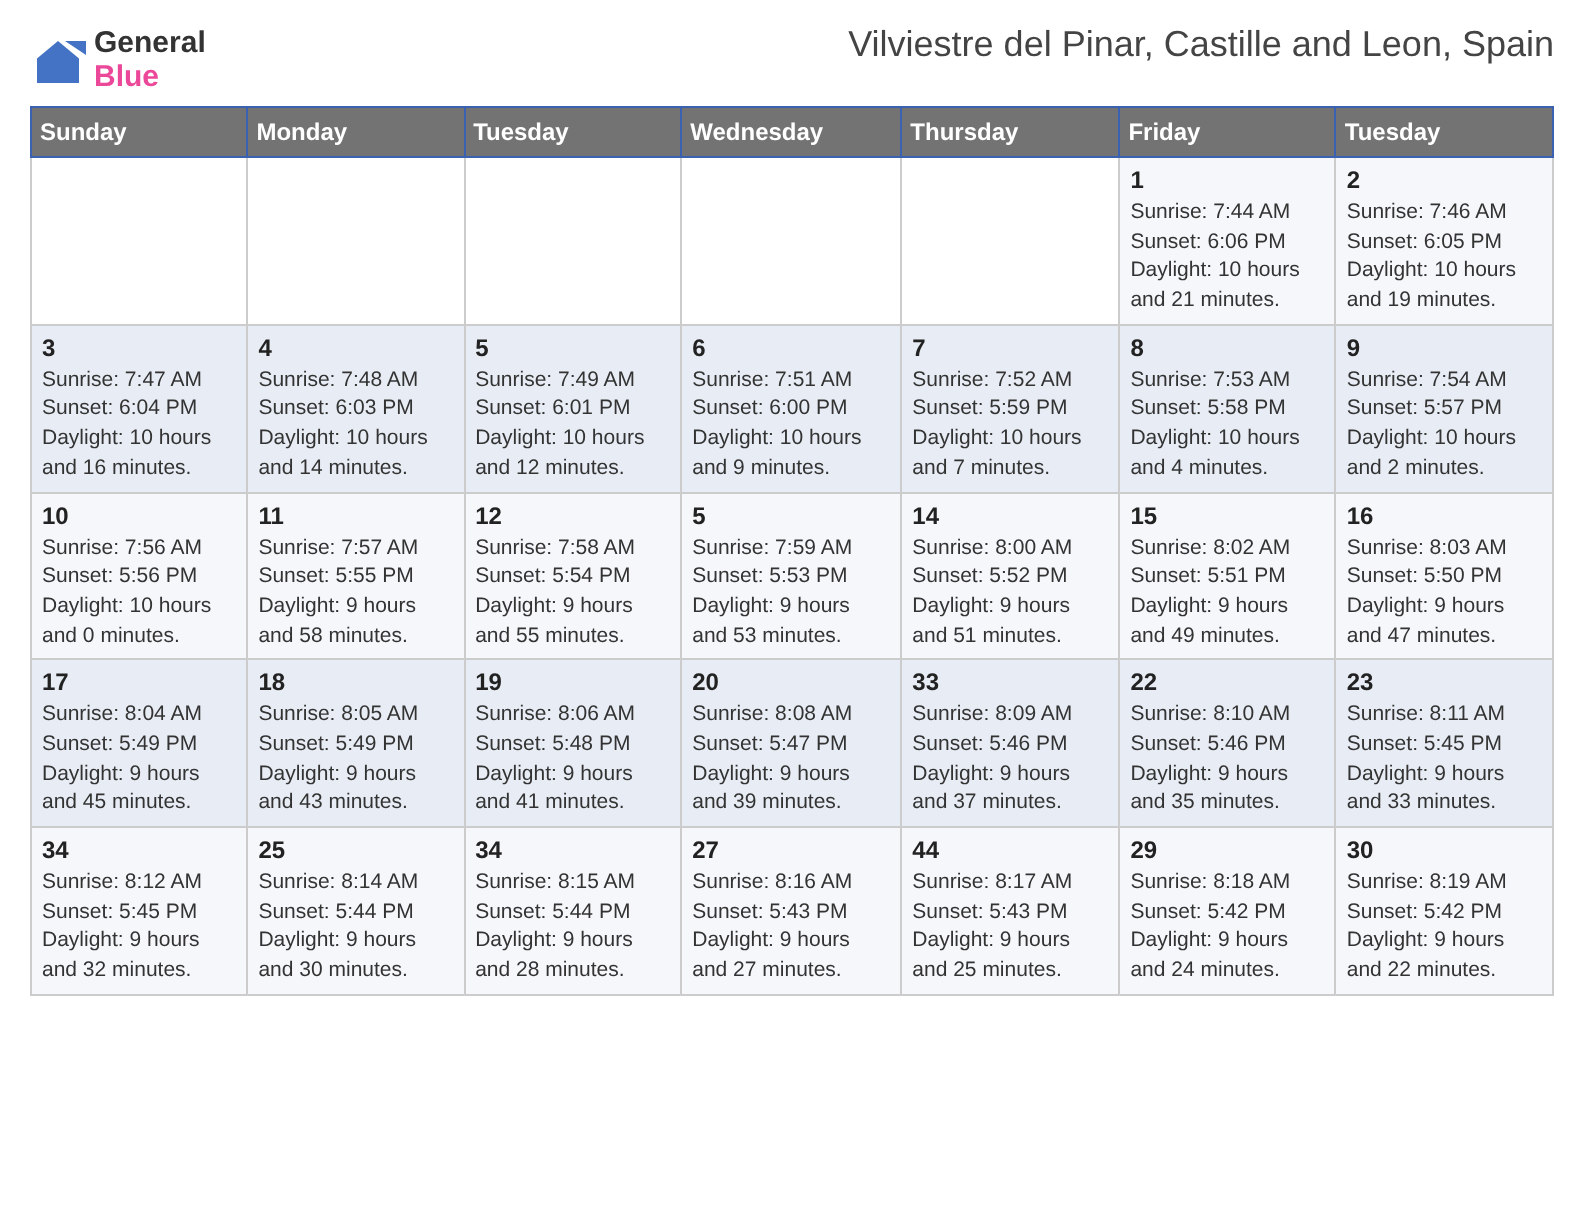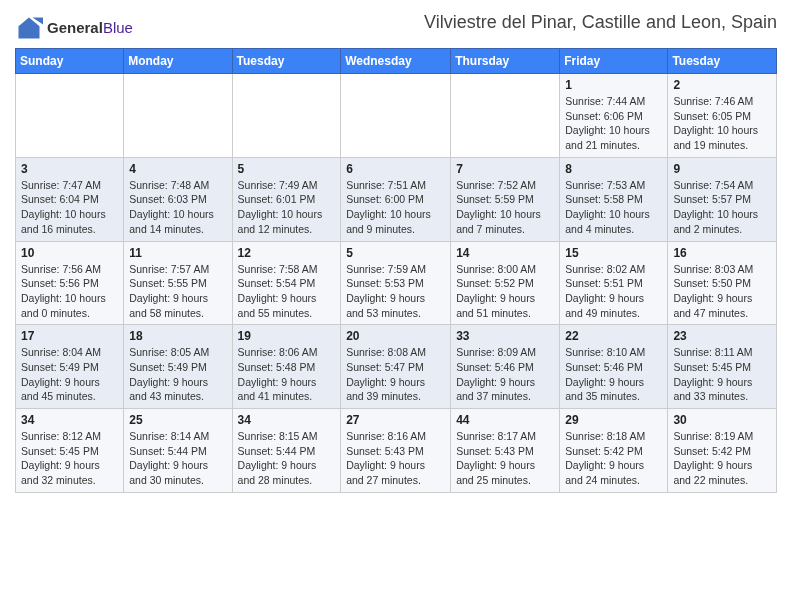--- a/index.html
+++ b/index.html
@@ -16,32 +16,32 @@
       justify-content: space-between;
       margin-bottom: 6px;
     }
     .logo {
       display: flex;
       align-items: center;
       margin-top: 4px;
     }
     .logo-text {
       display: flex;
-      flex-direction: row;
+      flex-direction: column;
       line-height: 1.1;
     }
     .logo-general {
       font-size: 15px;
       font-weight: bold;
       color: #333;
     }
     .logo-blue {
       font-size: 15px;
-      font-weight: normal;
-      color: #4c1d95;
+      font-weight: bold;
+      color: #ec4899;
     }
     .logo-icon {
       width: 28px;
       height: 28px;
       margin-right: 4px;
     }
     .title-area {
       text-align: right;
     }
     .month-title {
@@ -54,21 +54,21 @@
       font-size: 18px;
       color: #444;
       margin-top: 2px;
     }
     .calendar-table {
       width: 100%;
       border-collapse: collapse;
       font-size: 11px;
     }
     .calendar-table thead th {
-      background-color: #3b82f6;
+      background-color: #737373;
       color: #fff;
       font-weight: bold;
       font-size: 12px;
       padding: 5px 4px;
       text-align: left;
       border: 1px solid #3a62b0;
     }
     .calendar-table tbody td {
       border: 1px solid #ccc;
       vertical-align: top;

